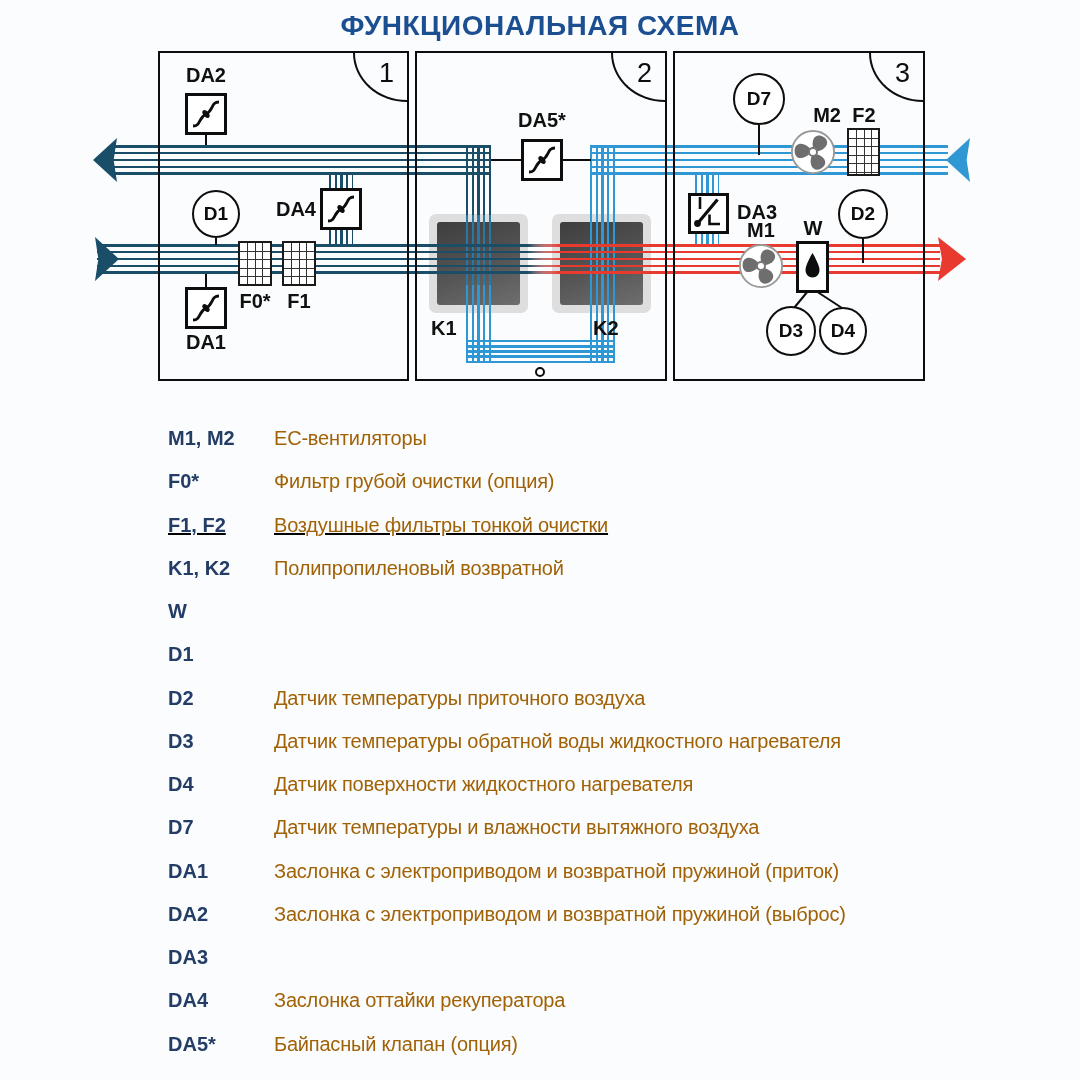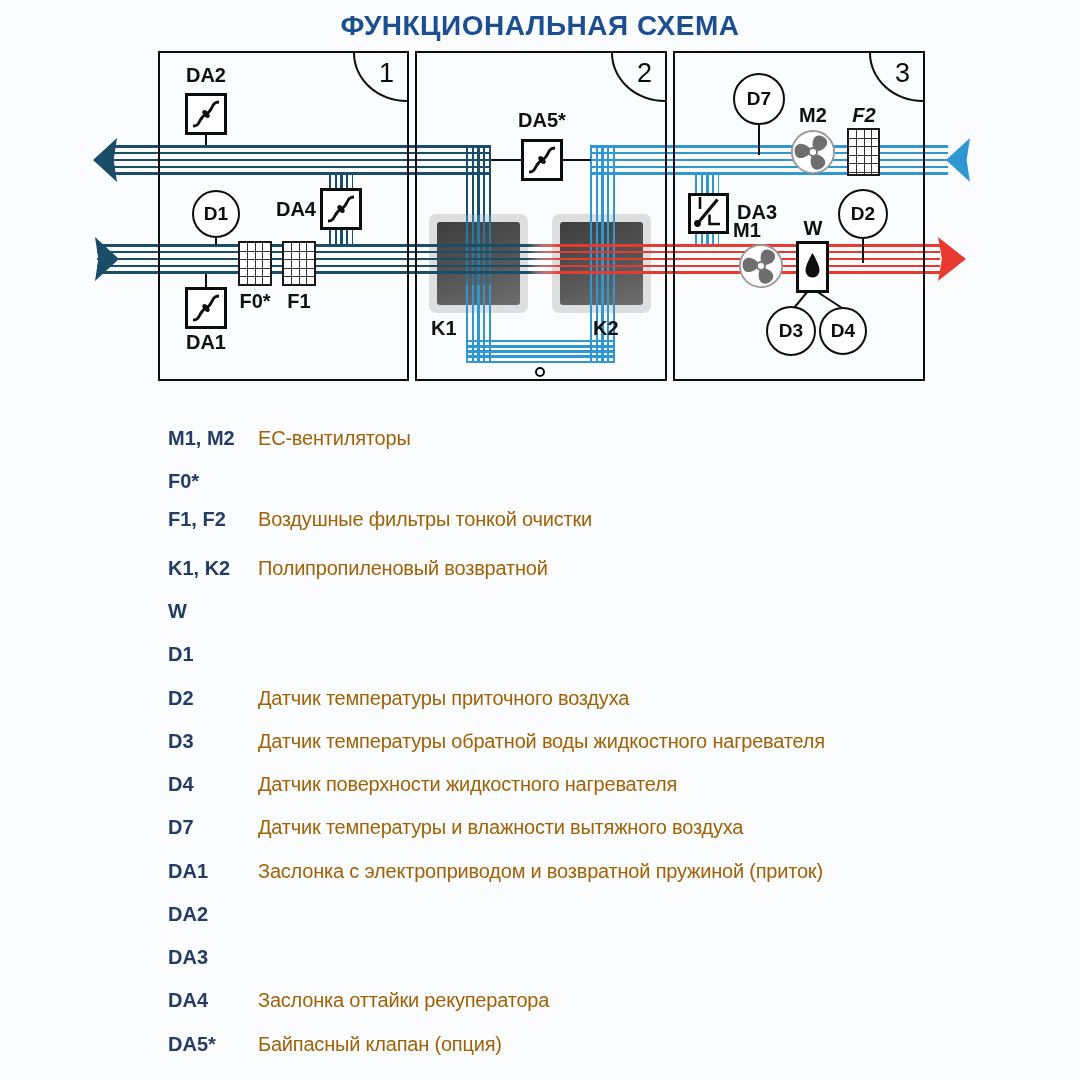--- a/index.html
+++ b/index.html
@@ -47,21 +47,21 @@
   .filter { position:absolute; box-sizing:border-box; border:2px solid #1a1a1a; background-color:#fff;
             background-image:repeating-linear-gradient(90deg, transparent 0 6.8px, #333 6.8px 7.8px),
                              repeating-linear-gradient(180deg, transparent 0 7.6px, #333 7.6px 8.6px);
             z-index:6; }
   .icon { position:absolute; z-index:6; line-height:0; }
   .dlabel { position:absolute; font-size:20px; font-weight:700; color:#101010; z-index:6; }
   .cline { position:absolute; background:#0d0d0d; z-index:4; }
   .drain { position:absolute; width:10px; height:10px; border:2px solid #0d0d0d; border-radius:50%;
            background:#fff; box-sizing:border-box; z-index:6; }
   
-  .lrow  { position:absolute; left:168px; height:28px; display:flex; align-items:center; }
+  .lrow  { position:absolute; left:168px; height:28px; display:flex; align-items:center;gap:16px; }
   .lkey  { display:inline-block; width:90px; font-size:20px; font-weight:700; color:#243d66; }
   .ldesc { font-size:20px; font-weight:400; color:#a16207; letter-spacing:-0.2px; }
 </style>
 </head>
 <body>
 
 <div class="title">ФУНКЦИОНАЛЬНАЯ СХЕМА</div>
 
 <div class="abs" style="left:0;top:0;width:1080px;height:410px;">
 
@@ -207,36 +207,37 @@
     </div>
 
   <div class="dlabel" style="left:169px;top:64px;width:74px;text-align:center;">DA2</div>
   <div class="dlabel" style="left:256px;top:198px;width:60px;text-align:right;">DA4</div>
   <div class="dlabel" style="left:233px;top:290px;width:44px;text-align:center;">F0*</div>
   <div class="dlabel" style="left:278px;top:290px;width:42px;text-align:center;">F1</div>
   <div class="dlabel" style="left:169px;top:331px;width:74px;text-align:center;">DA1</div>
   <div class="dlabel" style="left:506px;top:109px;width:72px;text-align:center;">DA5*</div>
   <div class="dlabel" style="left:431px;top:317px;">K1</div>
   <div class="dlabel" style="left:593px;top:317px;">K2</div>
-  <div class="dlabel" style="left:785px;top:104px;width:56px;text-align:center;">M2</div>
-  <div class="dlabel" style="left:842px;top:104px;width:44px;text-align:center;font-style:italic;">F2</div>
+  <div class="dlabel" style="left:785px;top:104px;width:56px;text-align:right;">M2</div>
+  <div class="dlabel" style="left:842px;top:104px;width:44px;text-align:center;">F2</div>
   <div class="dlabel" style="left:737px;top:201px;width:62px;">DA3</div>
-  <div class="dlabel" style="left:733px;top:219px;width:56px;">M1</div>
+  <div class="dlabel" style="left:733px;top:219px;width:56px;text-align:center;">M1</div>
   <div class="dlabel" style="left:797px;top:217px;width:32px;text-align:center;">W</div>
 </div>
 
 <div class="abs" style="left:0;top:410px;width:1080px;height:670px;">
   <div class="lrow" style="top:14px;">
       <span class="lkey">M1, M2</span>
       <span class="ldesc">ЕС-вентиляторы</span>
     </div>
   <div class="lrow" style="top:57px;">
       <span class="lkey">F0*</span>
-    </div>
-  <div class="lrow" style="top:95px;">
+      <span class="ldesc">Фильтр грубой очистки (опция)</span>
+    </div>
+  <div class="lrow" style="top:101px;text-decoration:underline;">
       <span class="lkey">F1, F2</span>
       <span class="ldesc">Воздушные фильтры тонкой очистки</span>
     </div>
   <div class="lrow" style="top:144px;">
       <span class="lkey">K1, K2</span>
       <span class="ldesc">Полипропиленовый возвратной</span>
     </div>
   <div class="lrow" style="top:187px;">
       <span class="lkey">W</span>
     </div>
@@ -258,20 +259,21 @@
   <div class="lrow" style="top:403px;">
       <span class="lkey">D7</span>
       <span class="ldesc">Датчик температуры и влажности вытяжного воздуха</span>
     </div>
   <div class="lrow" style="top:447px;">
       <span class="lkey">DA1</span>
       <span class="ldesc">Заслонка с электроприводом и возвратной пружиной (приток)</span>
     </div>
   <div class="lrow" style="top:490px;">
       <span class="lkey">DA2</span>
+      <span class="ldesc">Заслонка с электроприводом и возвратной пружиной (выброс)</span>
     </div>
   <div class="lrow" style="top:533px;">
       <span class="lkey">DA3</span>
     </div>
   <div class="lrow" style="top:576px;">
       <span class="lkey">DA4</span>
       <span class="ldesc">Заслонка оттайки рекуператора</span>
     </div>
   <div class="lrow" style="top:620px;">
       <span class="lkey">DA5*</span>

